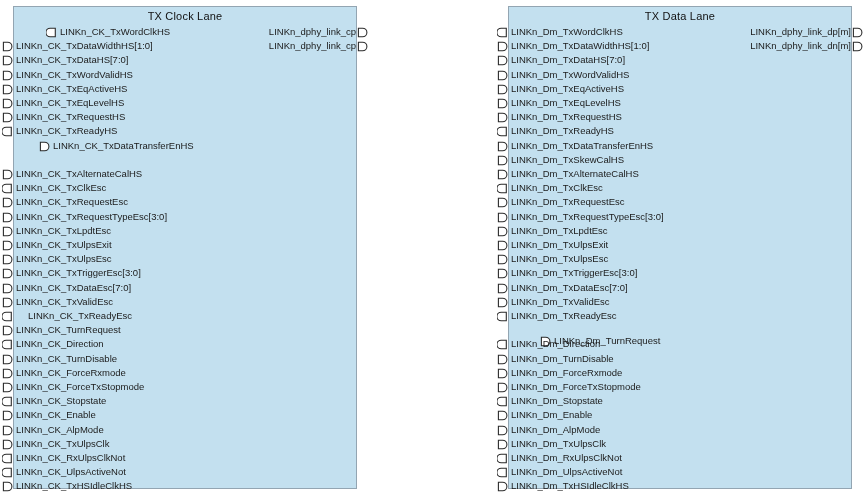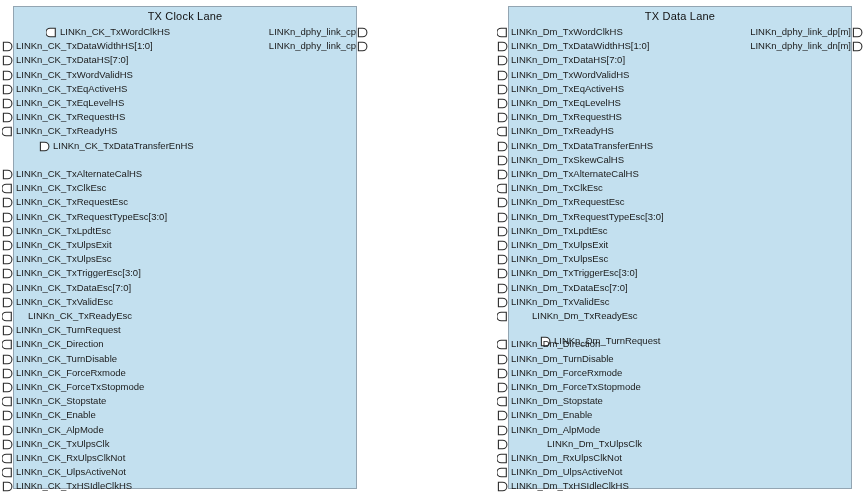--- a/index.html
+++ b/index.html
@@ -501,21 +501,21 @@
         <span class="port-label">LINKn_Dm_TxDataEsc[7:0]</span>
       </div>
       <div class="port in" style="top: 289px; left: -11px;">
         <span class="marker">
           <svg viewBox="0 0 11 11">
             <path class="mk-shape" d="M1.4 1.2 L5.6 1.2 A4.2 4.2 0 0 1 5.6 9.8 L1.4 9.8 Z"></path>
           </svg>
         </span>
         <span class="port-label">LINKn_Dm_TxValidEsc</span>
       </div>
-      <div class="port in" style="top: 303px; left: -11px; gap: 21px;">
+      <div class="port in" style="top: 303px; left: -11px;">
         <span class="marker">
           <svg viewBox="0 0 11 11">
             <path class="mk-shape" d="M9.3 1.2 L4.2 1.2 A4.2 4.2 0 0 0 4.2 9.8 L9.3 9.8 Z"></path>
           </svg>
         </span>
         <span class="port-label">LINKn_Dm_TxReadyEsc</span>
       </div>
       <div class="port in" style="top: 328px; left: -11px; padding-left: 43px;">
         <span class="marker">
           <svg viewBox="0 0 11 11">
@@ -573,21 +573,21 @@
         <span class="port-label">LINKn_Dm_Enable</span>
       </div>
       <div class="port in" style="top: 417px; left: -11px;">
         <span class="marker">
           <svg viewBox="0 0 11 11">
             <path class="mk-shape" d="M1.4 1.2 L5.6 1.2 A4.2 4.2 0 0 1 5.6 9.8 L1.4 9.8 Z"></path>
           </svg>
         </span>
         <span class="port-label">LINKn_Dm_AlpMode</span>
       </div>
-      <div class="port in" style="top: 431px; left: -11px; gap: 36px;">
+      <div class="port in" style="top: 431px; left: -11px;">
         <span class="marker">
           <svg viewBox="0 0 11 11">
             <path class="mk-shape" d="M1.4 1.2 L5.6 1.2 A4.2 4.2 0 0 1 5.6 9.8 L1.4 9.8 Z"></path>
           </svg>
         </span>
         <span class="port-label">LINKn_Dm_TxUlpsClk</span>
       </div>
       <div class="port in" style="top: 445px; left: -11px;">
         <span class="marker">
           <svg viewBox="0 0 11 11">

